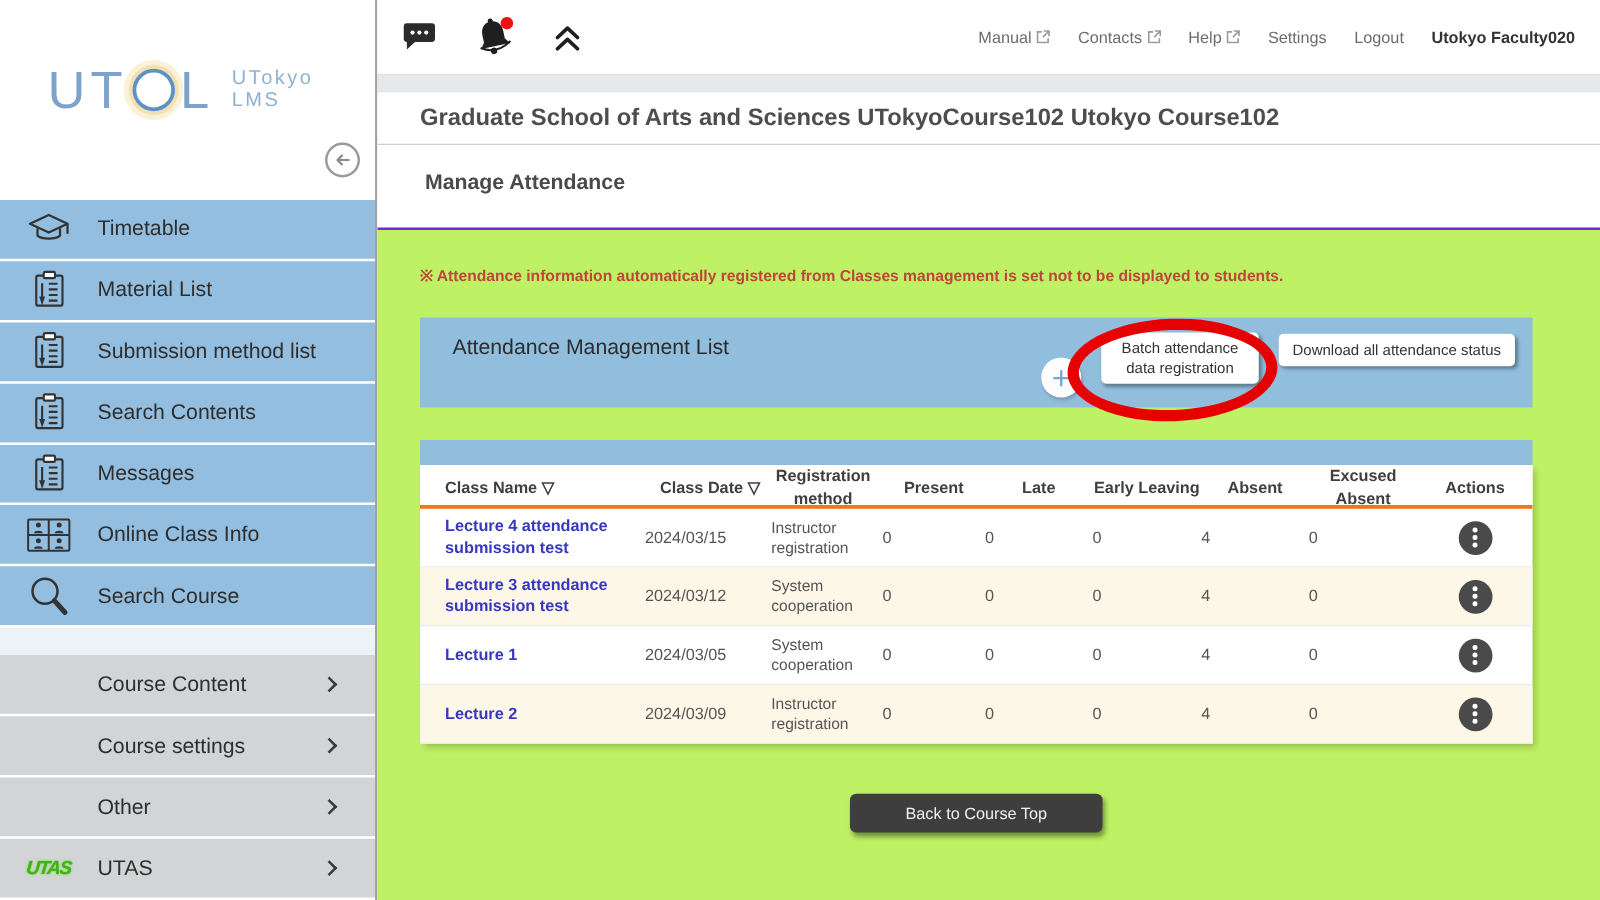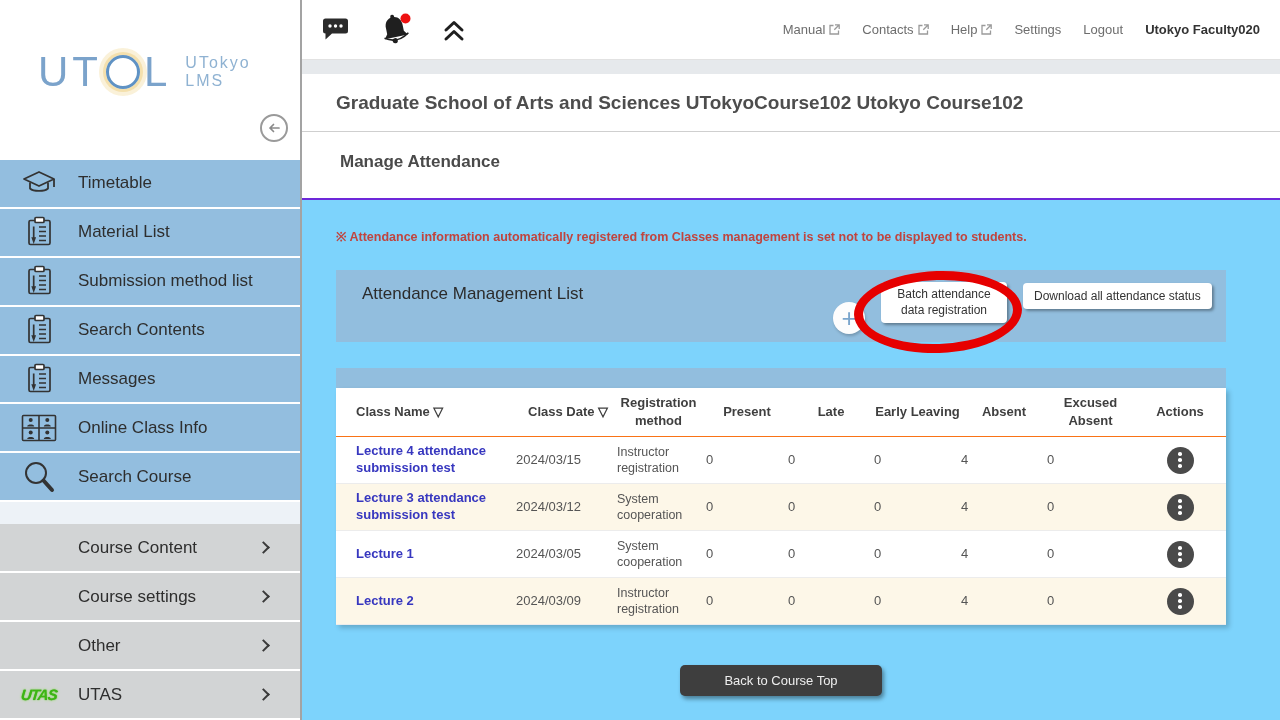--- a/index.html
+++ b/index.html
@@ -32,45 +32,45 @@
   
   .main { flex:1; display:flex; flex-direction:column; background:#e9eef4; }
   .topbar { height:60px; background:#fff; border-bottom:1px solid #e2e2e2; display:flex; align-items:center; justify-content:space-between; padding:0 20px; }
   .topbar-icons { display:flex; align-items:center; gap:28px; }
   .icon-btn { cursor:pointer; display:flex; align-items:center; }
   .topbar-links { display:flex; align-items:center; gap:22px; }
   .top-link { display:flex; align-items:center; gap:4px; font-size:13px; color:#6d6d6d; cursor:pointer; }
   .user-name { font-size:13px; font-weight:bold; color:#333; }
 
   .band { height:14px; background:#e6e9ec; }
-  .course-bar { height:58px; background:#fff; border-bottom:1px solid #cfcfcf; display:flex; align-items:center; padding-left:34px; }
+  .course-bar { height:42px; background:#fff; border-bottom:1px solid #cfcfcf; display:flex; align-items:center; padding-left:34px; }
   .course-title { font-size:19px; font-weight:bold; color:#4d4d4d; }
   .page-bar { height:68px; background:#fff; border-bottom:2px solid #6d28d9; padding:20px 0 0 38px; }
   .page-title { font-size:17px; font-weight:bold; color:#4a4a4a; }
 
-  .content { flex:1; background:#7dd3fc; position:relative; }
+  .content { flex:1; background:#bef264; position:relative; }
   .notice { margin:28px 0 0 34px; font-size:12.5px; font-weight:bold; color:#c0443e; }
 
   .panel-header { margin:25px 0 0 34px; width:890px; height:72px; background:#92bede; position:relative; }
   .panel-title { position:absolute; left:26px; top:14px; font-size:17px; color:#2c2c2c; }
   .plus-btn { position:absolute; left:497px; top:32px; width:32px; height:32px; border-radius:50%; background:#fdfdfd;
               color:#7ba6cd; font-size:26px; font-weight:300; display:flex; align-items:center; justify-content:center;
               box-shadow:1px 2px 3px rgba(0,0,0,.2); cursor:pointer; line-height:1; }
   .batch-btn { position:absolute; left:545px; top:12px; width:126px; height:41px; background:#fff; border:none; border-radius:4px;
                box-shadow:2px 2px 3px rgba(0,0,0,.35); font-family:inherit; font-size:12px; color:#333; line-height:1.3;
                text-align:center; padding:4px 6px; cursor:pointer; }
   .download-btn { position:absolute; left:687px; top:13px; height:26px; background:#fff; border:none; border-radius:4px;
                   box-shadow:2px 2px 3px rgba(0,0,0,.35); font-family:inherit; font-size:12px; color:#333; padding:0 11px; cursor:pointer; }
   .red-ellipse { position:absolute; left:552px; top:71px; width:168px; height:82px; border:9px solid #e60000;
                  border-radius:50%; transform:rotate(-2deg); pointer-events:none; z-index:6; }
 
   .blue-strip { margin:26px 0 0 34px; width:890px; height:20px; background:#92bede; }
   .table-wrap { margin-left:34px; width:890px; background:#fff; box-shadow:3px 3px 5px rgba(0,0,0,.2); }
   .t-grid { display:grid; grid-template-columns:180px 95px 95px 82px 86px 87px 86px 87px 92px; align-items:center; }
-  .thead { height:49px; border-bottom:1px solid #f97316; background:#fff; }
+  .thead { height:35px; border-bottom:3px solid #f97316; background:#fff; }
   .th { font-size:13px; font-weight:bold; color:#3f3f3f; text-align:center; line-height:1.35; }
   .th.classname { text-align:left; padding-left:20px; }
   .th.classdate { text-align:left; padding-left:12px; }
   .trow { height:47px; border-bottom:1px solid #ececec; font-size:13px; color:#555; }
   .trow.cream { background:#fdf7e8; }
   .td { line-height:1.3; }
   .td.regmethod { font-size:12.5px; padding:0 6px; }
   .class-link { text-align:left; padding-left:20px; padding-right:8px; }
   .class-link a { color:#3737bf; font-weight:bold; text-decoration:none; font-size:13px; line-height:1.3; cursor:pointer; }
   .kebab { width:27px; height:27px; border-radius:50%; background:#4a4a4a; margin:0 auto; display:flex; flex-direction:column;

